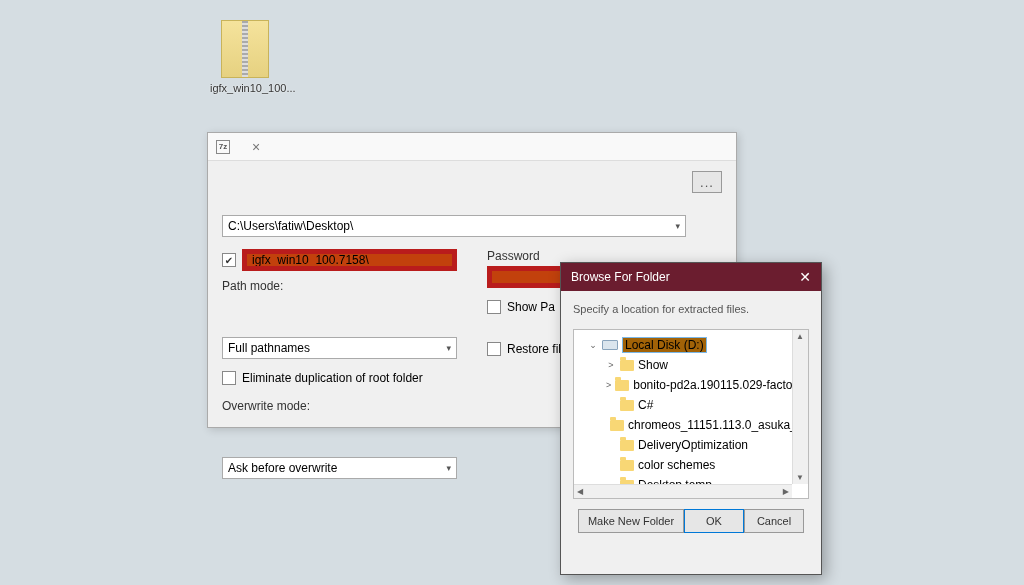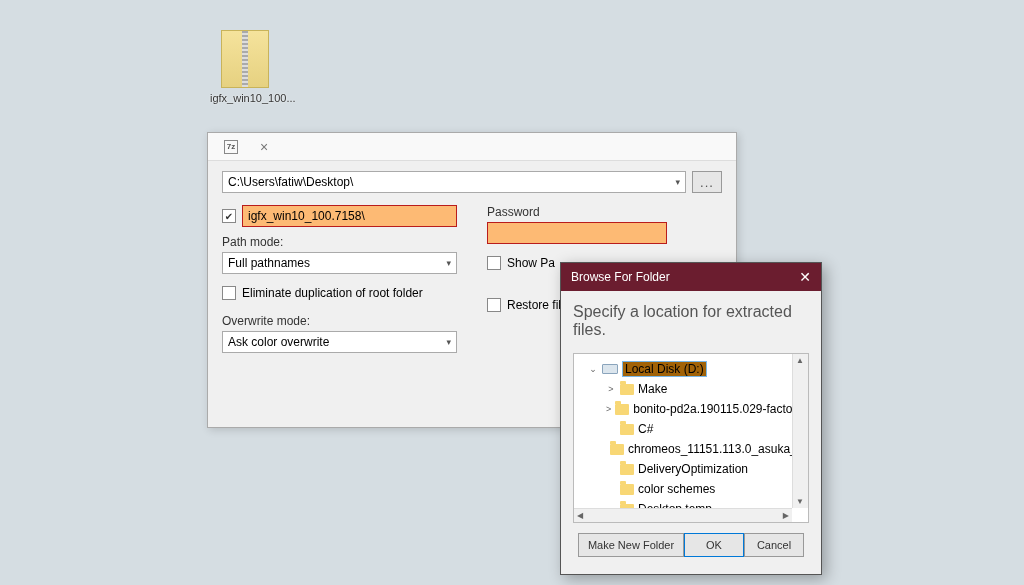--- a/index.html
+++ b/index.html
@@ -18,21 +18,21 @@
       top: 60px;
       width: 520px;
       height: 520px;
       background: radial-gradient(ellipse 140px 90px at 50% 50%, #d83f5a 0%, #f08399 20%, #f7c0cb 40%, rgba(248,216,225,0.8) 60%, rgba(213,221,226,0) 80%);
       border-radius: 50%;
       filter: blur(3px);
     }
     .desktop-icon {
       position: absolute;
       left: 210px;
-      top: 30px;
+      top: 20px;
       width: 70px;
       text-align: center;
     }
     .zip-icon {
       width: 48px;
       height: 58px;
       margin: 0 auto 4px;
       background: linear-gradient(#f5e39c, #e6d180);
       border: 1px solid #c8b35a;
       position: relative;
@@ -56,55 +56,56 @@
       width: 530px;
       height: 296px;
       background: #f0f0f0;
       border: 1px solid #aaa;
       box-shadow: 2px 2px 8px rgba(0,0,0,0.15);
     }
     .titlebar {
       height: 28px;
       display: flex;
       align-items: center;
-      padding: 0 16px;
+      padding: 0 8px;
       background: #f9f9f9;
       border-bottom: 1px solid #ddd;
       color: #999;
     }
     .titlebar-icon {
       width: 14px; height: 14px;
       border: 1px solid #888;
       margin-right: 6px;
       display: flex; align-items: center; justify-content: center;
       font-size: 8px; font-weight: bold; color: #555;
     }
     .titlebar-text { flex: 1; font-size: 12px; }
     .titlebar-close { width: 40px; text-align: center; color: #777; font-size: 14px; cursor: pointer; }
     .extract-body { padding: 10px 14px; }
     .label { color: #333; margin-bottom: 3px; display: block; }
     .row-path { display: flex; gap: 6px; margin-bottom: 12px; }
     .text-input {
-      background: #fdba74;
-      border: 1px solid #b91c1c;
+      background: #c2410c;
+      border: 5px solid #b91c1c;
       padding: 3px 5px;
       font-size: 12px;
       flex: 1;
       height: 22px;
     }
     .select {
       background: #fff;
       border: 1px solid #aaa;
       padding: 3px 5px;
       font-size: 12px;
       width: 235px;
       height: 22px;
       display: flex;
       justify-content: space-between;
       align-items: center;
+      margin-top: 44px;
     }
     .chevron { font-size: 9px; color: #555; }
     .browse-btn {
       width: 30px; height: 22px;
       background: #e6e6e6; border: 1px solid #999;
       font-size: 13px; line-height: 13px; text-align: center;
       cursor: pointer; letter-spacing: 1px; color: #555;
       display:flex;align-items:center;justify-content:center;
     }
     .cols { display: flex; gap: 30px; }
@@ -143,21 +144,21 @@
       background: #6b1d2f;
       color: #fff;
       display: flex;
       align-items: center;
       padding: 0 10px;
       justify-content: space-between;
     }
     .browse-titlebar-text { font-size: 12px; }
     .browse-close { font-size: 14px; cursor: pointer; }
     .browse-body { padding: 12px; }
-    .browse-instruction { color: #555; font-size: 16px; margin-bottom: 14px; }
+    .browse-instruction { color: #555; font-size: 11px; margin-bottom: 14px; }
     .tree-container {
       border: 1px solid #bbb;
       background: #fff;
       height: 170px;
       padding: 5px 2px 5px 8px;
       overflow: hidden;
       position: relative;
     }
     .tree-scroll-v { position:absolute; right:0; top:0; bottom:14px; width:16px; background:#f0f0f0; border-left:1px solid #ddd; }
     .tree-scroll-v::before { content:'▲'; position:absolute;top:2px;left:3px;font-size:8px;color:#666;}
@@ -214,21 +215,21 @@
             <span class="chevron">▾</span>
           </div>
         </div>
         <div class="check-row" style="margin-bottom:14px;">
           <div class="checkbox"></div>
           <span>Eliminate duplication of root folder</span>
         </div>
         <div class="field-block">
           <span class="label">Overwrite mode:</span>
           <div class="select">
-            <span>Ask color overwrite</span>
+            <span>Ask before overwrite</span>
             <span class="chevron">▾</span>
           </div>
         </div>
       </div>
       <div class="col-right">
         <div class="field-block">
           <span class="label">Password</span>
           <input class="text-input" style="width: 180px;">
         </div>
         <div class="check-row">
@@ -257,21 +258,21 @@
     <div class="browse-instruction">Specify a location for extracted files.</div>
     <div class="tree-container">
       <div class="tree-item indent-1">
         <span class="tree-expand">⌄</span>
         <span class="tree-drive-icon"></span>
         <span class="tree-selected">Local Disk (D:)</span>
       </div>
       <div class="tree-item indent-2">
         <span class="tree-expand">&gt;</span>
         <span class="tree-folder-icon"></span>
-        <span>Make</span>
+        <span>Show</span>
       </div>
       <div class="tree-item indent-2">
         <span class="tree-expand">&gt;</span>
         <span class="tree-folder-icon"></span>
         <span>bonito-pd2a.190115.029-factory-</span>
       </div>
       <div class="tree-item indent-2">
         <span class="tree-expand"></span>
         <span class="tree-folder-icon"></span>
         <span>C#</span>

